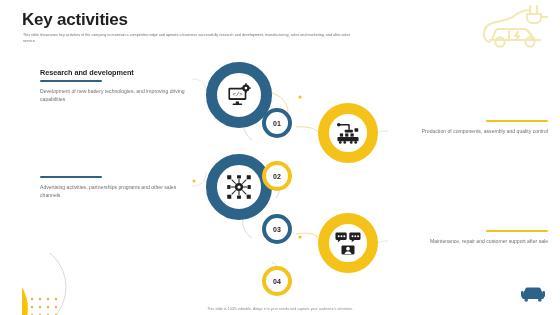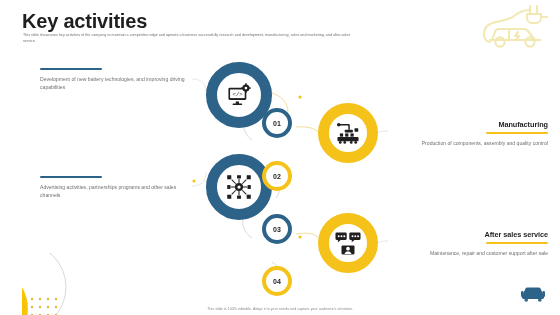--- a/index.html
+++ b/index.html
@@ -7,21 +7,21 @@
   body {
     font-family:"Liberation Sans", sans-serif;
     background:#ffffff;
     position:relative;
     color:#2b2b2b;
   }
 
   
   .slide-title {
     position:absolute; left:22px; top:10px;
-    font-size:20px; font-weight:bold; letter-spacing:-0.2px;
+    font-size:17px; font-weight:bold; letter-spacing:-0.2px;
     color:#1f1f1f;
   }
   .slide-subtitle {
     position:absolute; left:23px; top:33px; width:340px;
     font-size:3.6px; line-height:1.55; color:#6d6d6d;
     letter-spacing:0.05px;
   }
 
   
   .ev-logo { position:absolute; right:8px; top:2px; width:74px; height:48px; opacity:.95; }
@@ -222,37 +222,36 @@
   <span>02</span>
 </div>
 <div class="num blue" style="left:262px; top:214px;">
   <span>03</span>
 </div>
 <div class="num yellow" style="left:262px; top:266px;">
   <span>04</span>
 </div>
 
 <div class="block left" style="left:40px; top:68px;">
+  <div class="heading">Research and development</div>
   <div class="rule blue"></div>
   <div class="body">Development of new battery technologies, and improving driving capabilities</div>
 </div>
 
 <div class="block right" style="left:396px; top:120px;">
-  <div class="heading">Manufacturing</div>
   <div class="rule yellow"></div>
   <div class="body">Production of components, assembly and quality control</div>
 </div>
 
 <div class="block left" style="left:40px; top:176px;">
   <div class="rule blue"></div>
   <div class="body">Advertising activities, partnerships programs and other sales channels</div>
 </div>
 
 <div class="block right" style="left:396px; top:230px;">
-  <div class="heading">After sales service</div>
   <div class="rule yellow"></div>
   <div class="body">Maintenance, repair and customer support after sale</div>
 </div>
 
 <svg class="deco-bl" viewBox="0 0 92 78">
   <path d="M44 78 A44 44 0 0 0 44 34 Z" fill="#f9c400"></path>
   <path d="M44 78 A44 44 0 0 0 44 -10" fill="none" stroke="#d8d8d8" stroke-width="1"></path>
   <g fill="#e3b83c">
     <circle cx="46" cy="46" r="1.2"></circle>
       <circle cx="54" cy="46" r="1.2"></circle>

